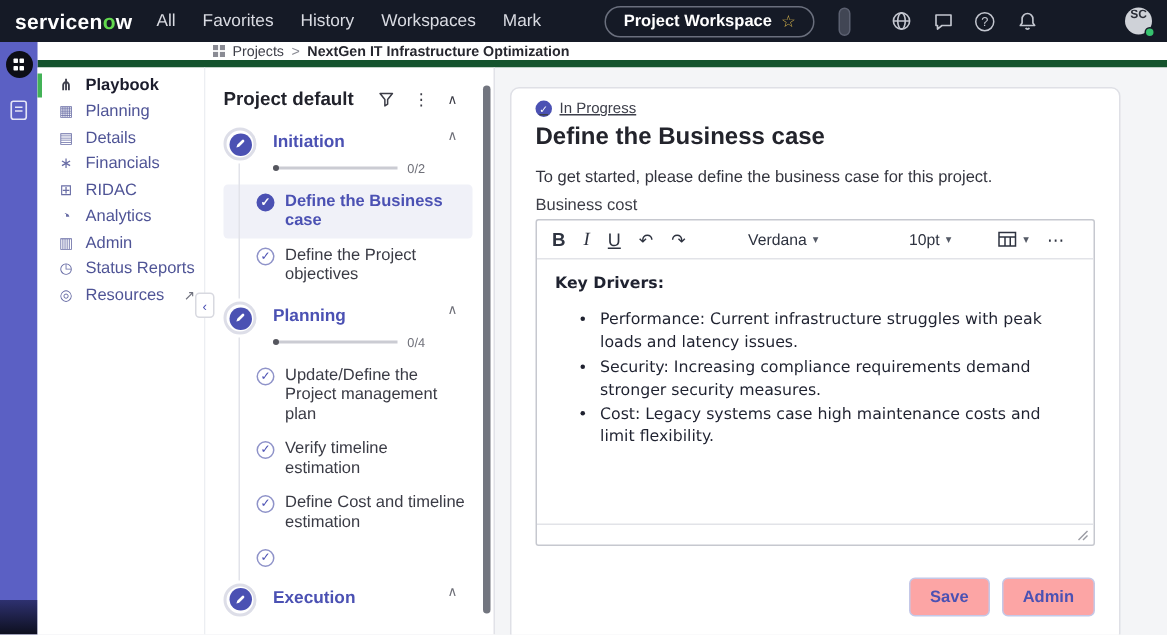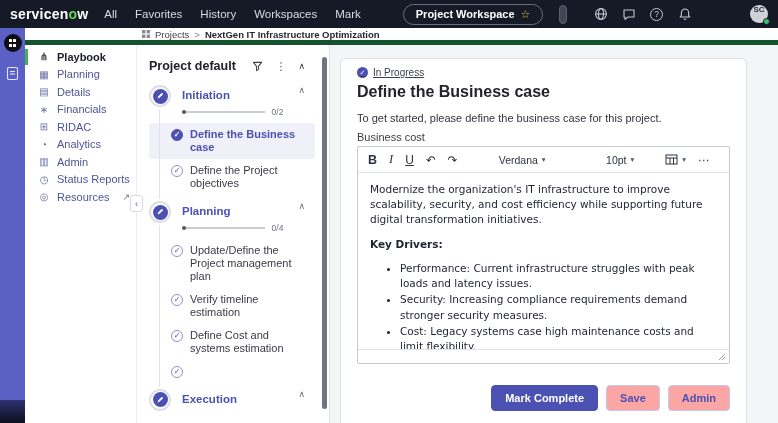--- a/index.html
+++ b/index.html
@@ -319,21 +319,21 @@
             <div class="pb-item">
                 <span class="check">
                   <span>✓</span>
                 </span>
                 <span>Verify timeline estimation</span>
               </div>
             <div class="pb-item">
                 <span class="check">
                   <span>✓</span>
                 </span>
-                <span>Define Cost and systems estimation</span>
+                <span>Define Cost and timeline estimation</span>
               </div>
             <div class="pb-item">
                 <span class="check">
                   <span>✓</span>
                 </span>
               </div>
           </div>
         </div>
 
         <div class="pb-section">
@@ -391,41 +391,39 @@
                     <line x1="1" y1="4" x2="12" y2="4"></line>
                     <line x1="5" y1="4" x2="5" y2="10"></line>
                     <line x1="8.5" y1="4" x2="8.5" y2="10"></line>
                   </svg>
                 <span class="caret">▾</span>
               </span>
               <span class="tbtn" style="letter-spacing:1px;">⋯</span>
             </div>
 
             <div class="editor-body">
-              <p>Modernize the organization's IT infrastructure to improve scalability, security, and cost efficiency while supporting future digital transformation initiatives.</p>
               <p class="bold">Key Drivers:</p>
               <ul>
                 <li>Performance: Current infrastructure struggles with peak loads and latency issues.</li>
                 <li>Security: Increasing compliance requirements demand stronger security measures.</li>
                 <li>Cost: Legacy systems case high maintenance costs and limit flexibility.</li>
 
               </ul>
 
             </div>
 
             <div class="statusbar">
               <svg width="8" height="8" viewBox="0 0 8 8">
                   <line x1="1" y1="7" x2="7" y2="1" stroke="#9a9ba3" stroke-width="1"></line>
                   <line x1="4" y1="7" x2="7" y2="4" stroke="#9a9ba3" stroke-width="1"></line>
                 </svg>
             </div>
           </div>
 
           <div class="btnrow">
-            <button class="btn primary">Mark Complete</button>
             <button class="btn ghost">Save</button>
             <button class="btn ghost">Admin</button>
           </div>
         </div>
       </main>
     </div>
   </div>
 </div>
 
 </body></html>

